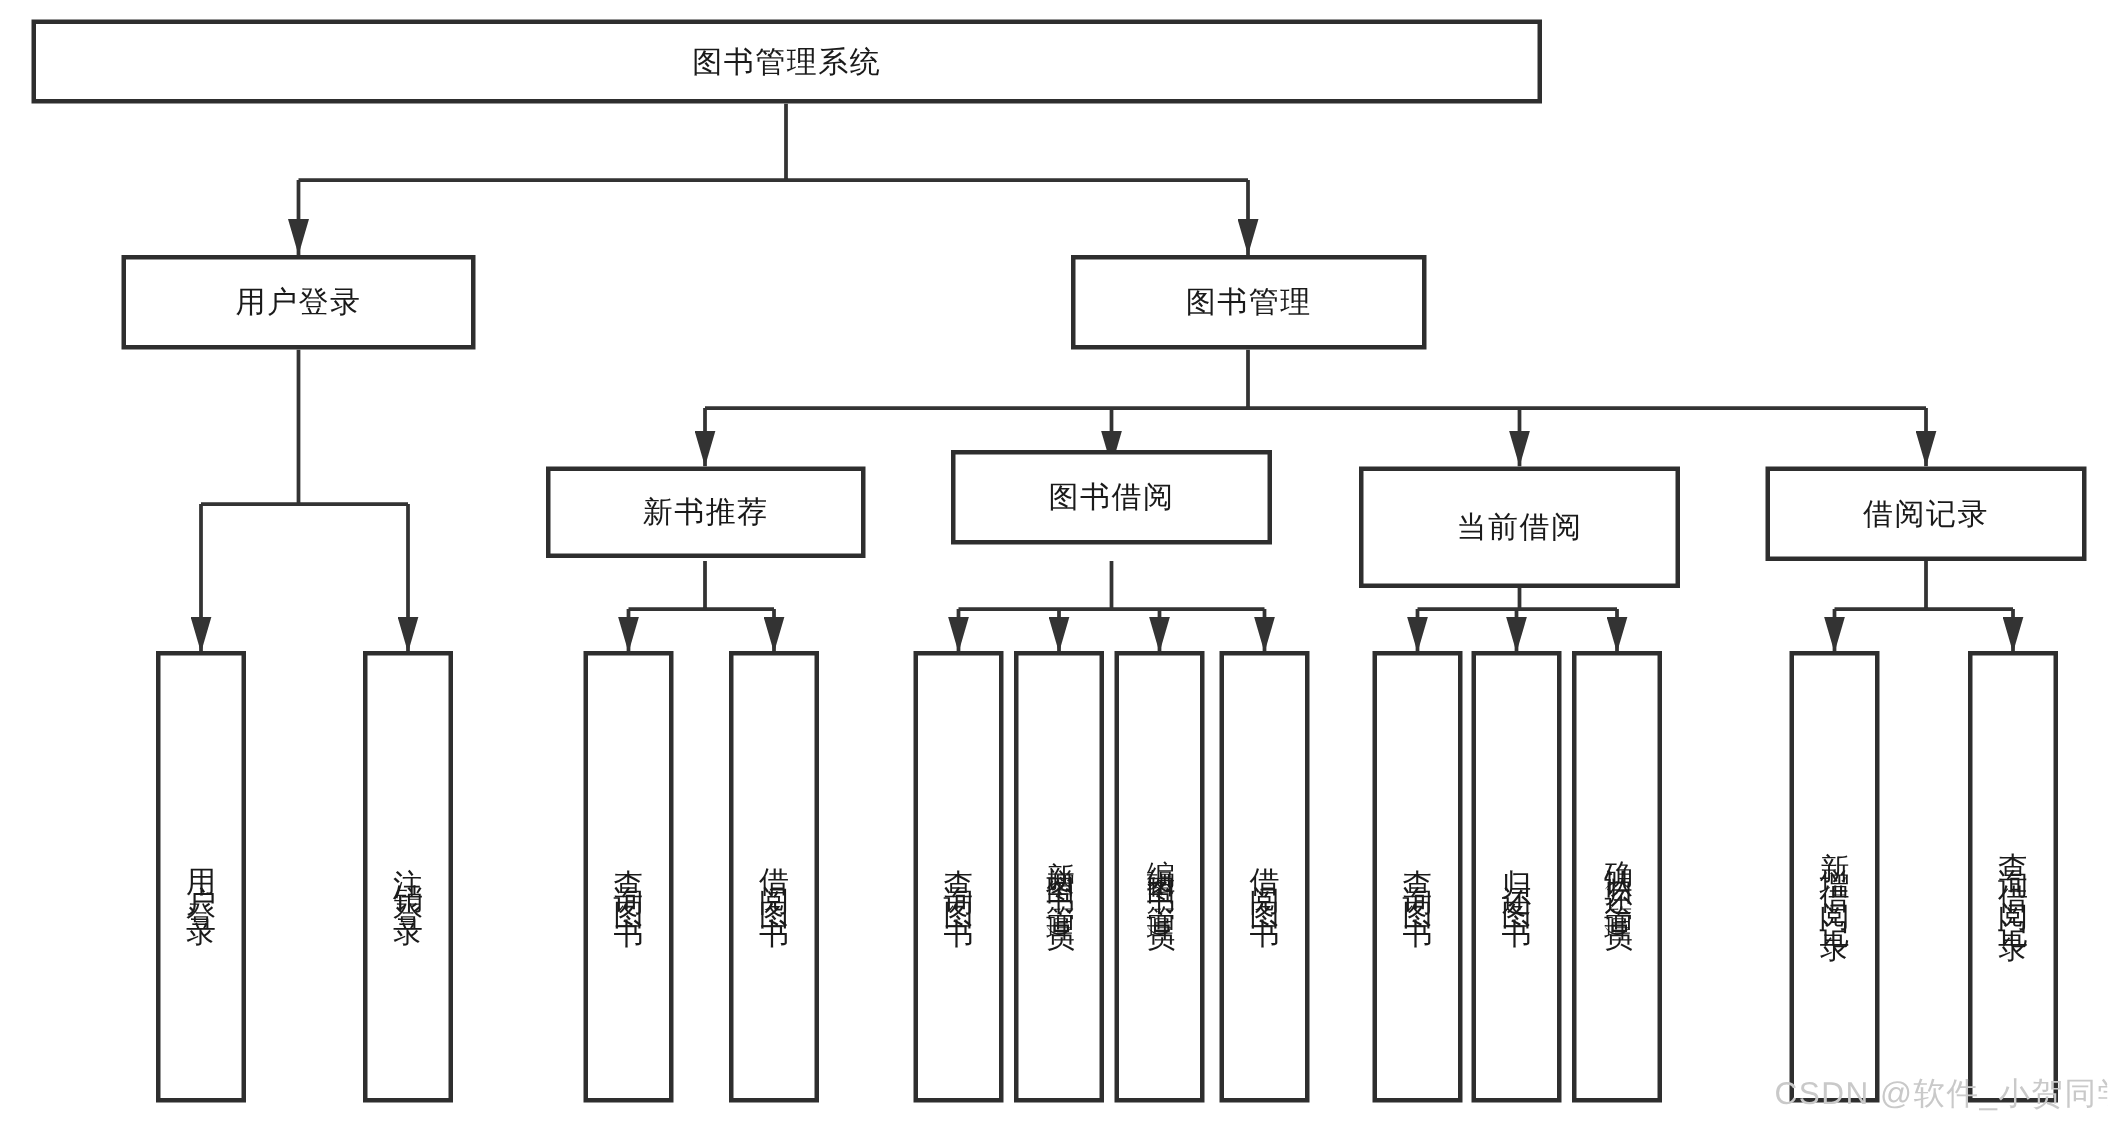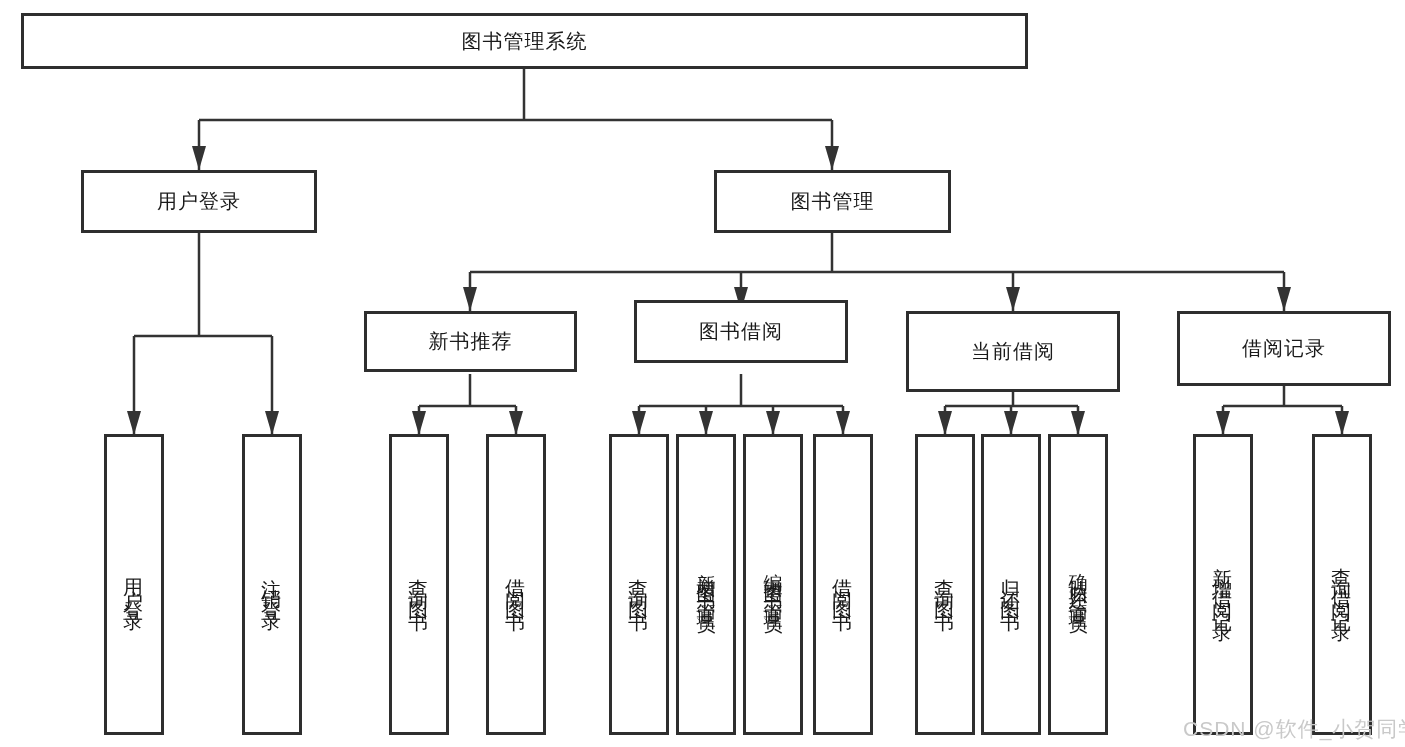--- a/index.html
+++ b/index.html
@@ -99,21 +99,21 @@
   </svg>
 
   <div class="node hbox" style="left:21px;top:13px;width:1007px;height:56px">图书管理系统</div>
 
   <div class="node hbox" style="left:81px;top:170px;width:236px;height:63px">用户登录</div>
   <div class="node hbox" style="left:714px;top:170px;width:237px;height:63px">图书管理</div>
 
   <div class="node hbox" style="left:364px;top:311px;width:213px;height:61px">新书推荐</div>
   <div class="node hbox" style="left:634px;top:300px;width:214px;height:63px">图书借阅</div>
   <div class="node hbox" style="left:906px;top:311px;width:214px;height:81px">当前借阅</div>
-  <div class="node hbox" style="left:1177px;top:311px;width:214px;height:75px">借阅记录</div>
+  <div class="node hbox" style="left:1177px;top:311px;width:214px;height:63px">借阅记录</div>
 
   <div class="node vbox" style="left:104px">用户登录</div>
   <div class="node vbox" style="left:242px">注销登录</div>
 
   <div class="node vbox" style="left:389px">查询图书</div>
   <div class="node vbox" style="left:486px">借阅图书</div>
 
   <div class="node vbox" style="left:609px">查询图书</div>
   <div class="node vbox tight" style="left:676px">新增图书（管理员）</div>
   <div class="node vbox tight" style="left:743px">编辑图书（管理员）</div>

